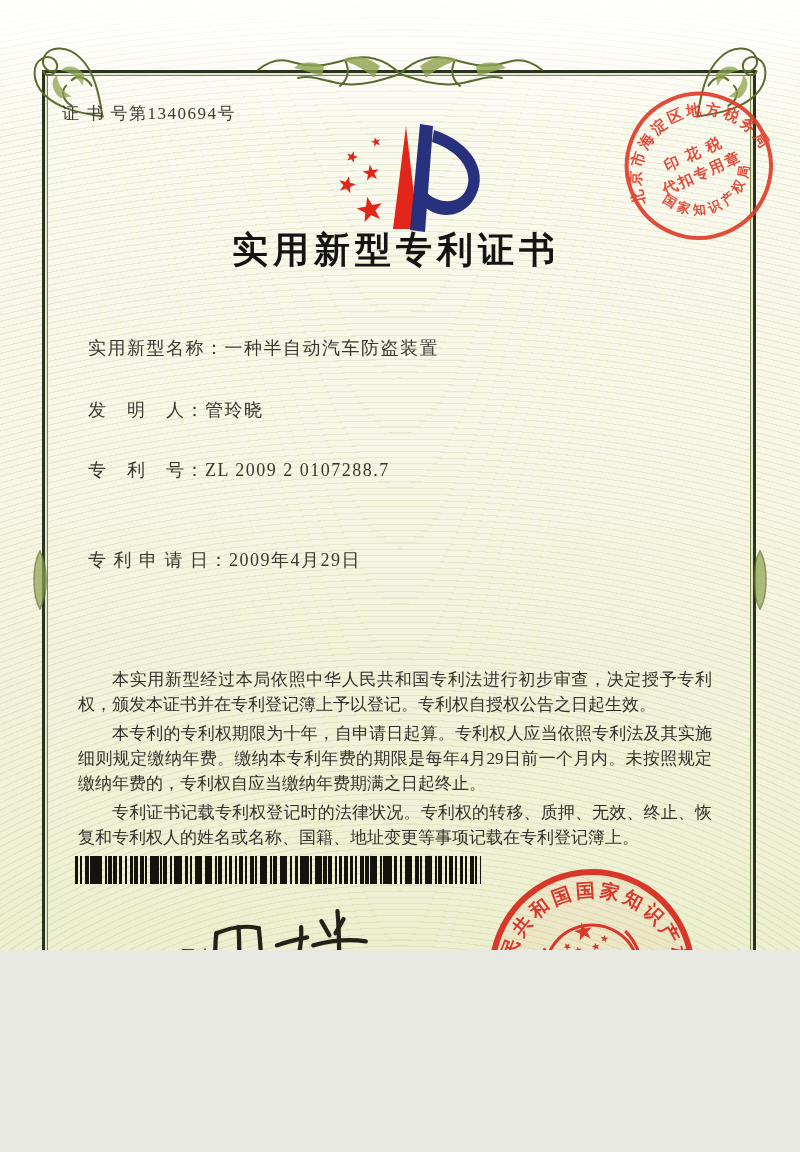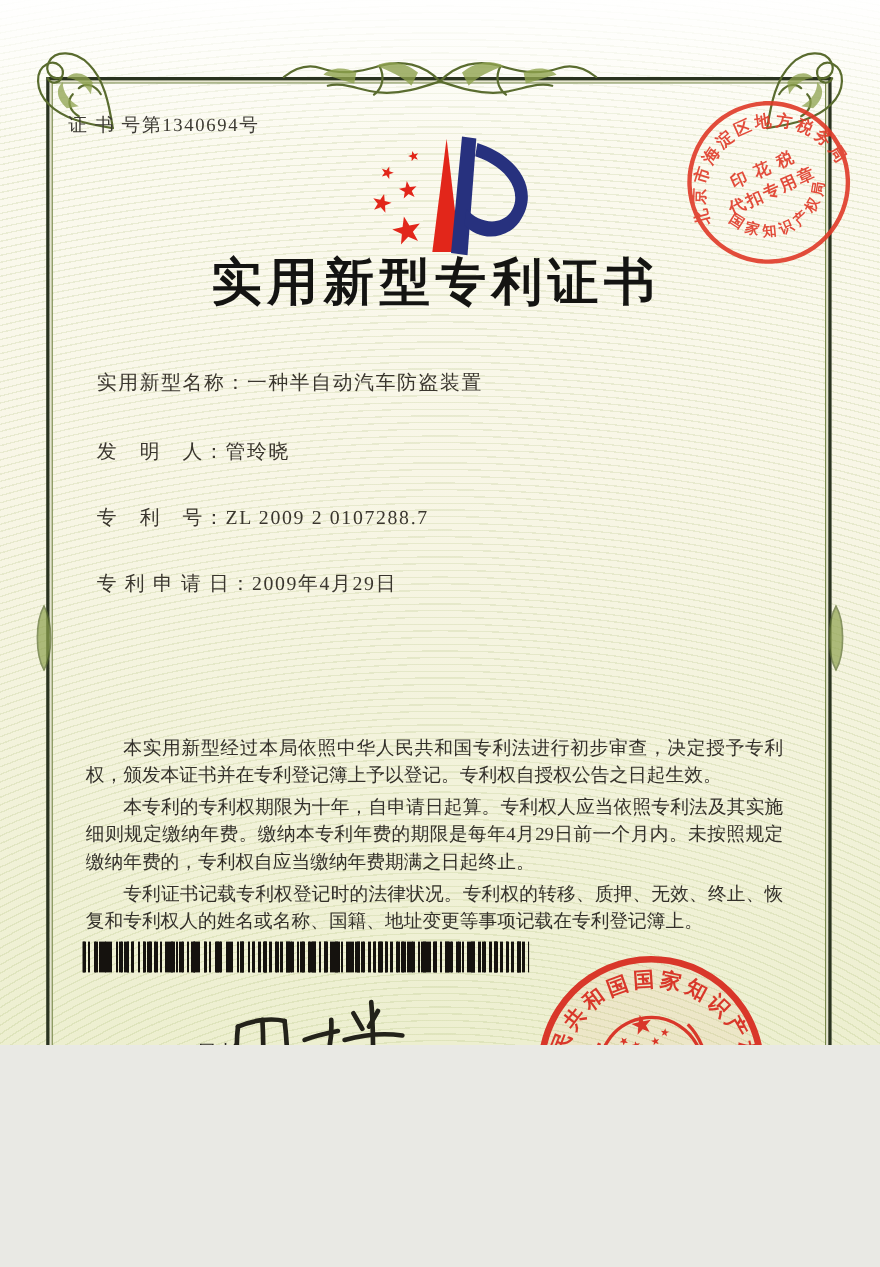--- a/index.html
+++ b/index.html
@@ -18,21 +18,21 @@
     z-index:1;
   }
   .orn{position:absolute;z-index:2;pointer-events:none;}
   .orn.tr{transform:scaleX(-1);}
   .orn.bl{transform:scaleY(-1);}
   .orn.br{transform:scale(-1,-1);}
   .cert-number{position:absolute;left:62px;top:102px;font-size:17px;letter-spacing:1.5px;color:#3c3a33;z-index:3;}
   .logo{position:absolute;left:322px;top:122px;width:170px;height:115px;z-index:3;}
   .title{
     position:absolute;left:42px;top:226px;width:708px;text-align:center;margin:0;
-    font-size:46px;font-weight:700;letter-spacing:5px;color:#141412;z-index:3;
+    font-size:36px;font-weight:700;letter-spacing:5px;color:#141412;z-index:3;
   }
   .field{position:absolute;left:88px;font-size:18px;letter-spacing:1.5px;color:#3a362e;z-index:3;white-space:pre;}
   .paras{position:absolute;left:78px;top:668px;width:650px;z-index:3;}
   .paras p{margin:0 16px 5px 0;font-size:17px;line-height:1.45;text-indent:2em;text-align:justify;color:#33302a;}
   .barcode{
     position:absolute;left:75px;top:856px;width:406px;height:28px;z-index:3;
     background:
       repeating-linear-gradient(90deg,#15120e 0 2px,transparent 2px 5px),
       repeating-linear-gradient(90deg,#15120e 0 3px,transparent 3px 11px),
       repeating-linear-gradient(90deg,transparent 0 17px,#15120e 17px 21px);
@@ -130,21 +130,21 @@
       <path d="M98,2 L111,4 L103,110 L88,108 Z"></path>
       <path d="M112,8 C150,20 170,52 150,80 C136,98 112,96 100,82 L102,68 C114,82 136,84 144,68 C152,52 140,30 110,20 Z"></path>
     </g>
   </svg>
 
   <h1 class="title">实用新型专利证书</h1>
 
   <div class="field" style="top:336px"><span>实用新型名称：</span><span>一种半自动汽车防盗装置</span></div>
   <div class="field" style="top:398px"><span>发　明　人：</span><span>管玲晓</span></div>
   <div class="field" style="top:458px"><span>专　利　号：</span><span>ZL 2009 2 0107288.7</span></div>
-  <div class="field" style="top:518px"><span>专 利 申 请 日：</span><span>2009年4月29日</span></div>
+  <div class="field" style="top:548px"><span>专 利 申 请 日：</span><span>2009年4月29日</span></div>
 
   <div class="paras">
     <p>本实用新型经过本局依照中华人民共和国专利法进行初步审查，决定授予专利权，颁发本证书并在专利登记簿上予以登记。专利权自授权公告之日起生效。</p>
     <p>本专利的专利权期限为十年，自申请日起算。专利权人应当依照专利法及其实施细则规定缴纳年费。缴纳本专利年费的期限是每年4月29日前一个月内。未按照规定缴纳年费的，专利权自应当缴纳年费期满之日起终止。</p>
     <p>专利证书记载专利权登记时的法律状况。专利权的转移、质押、无效、终止、恢复和专利权人的姓名或名称、国籍、地址变更等事项记载在专利登记簿上。</p>
   </div>
 
   <div class="barcode"></div>
 
   <div class="role-label">局长</div>

